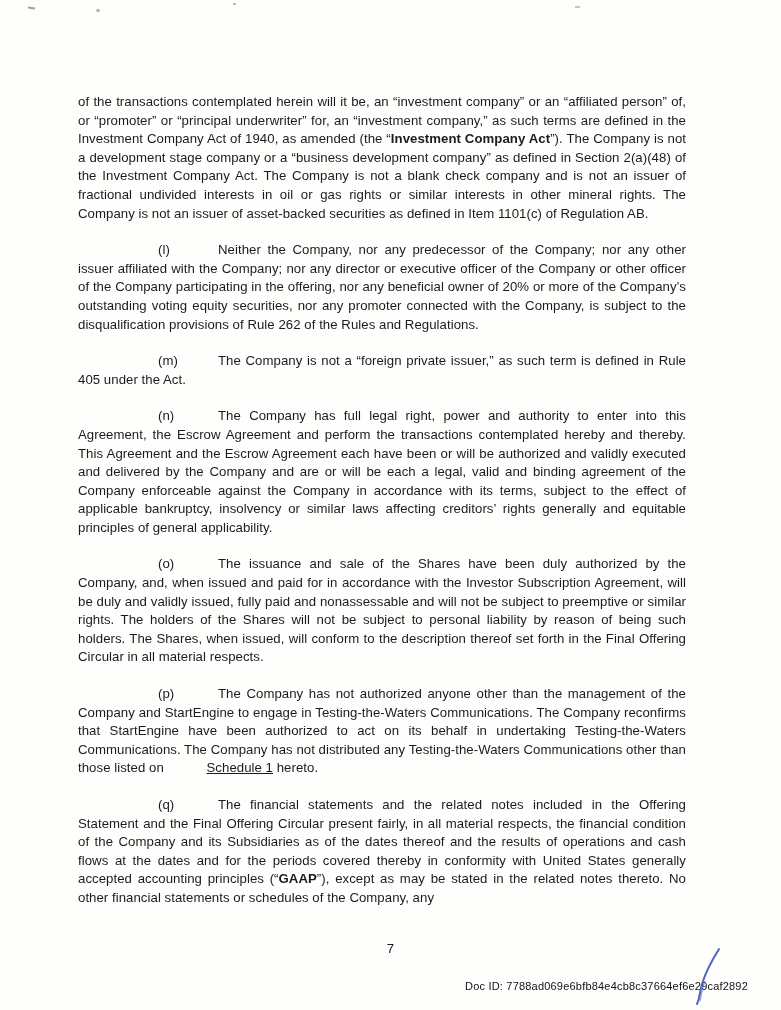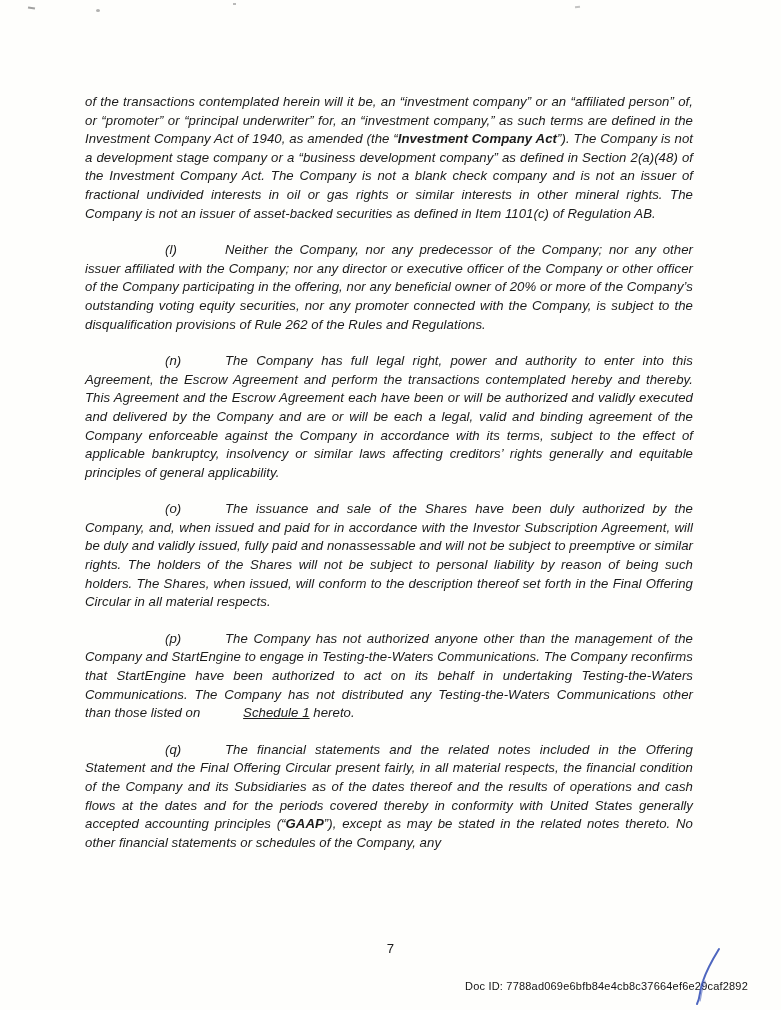--- a/index.html
+++ b/index.html
@@ -12,28 +12,27 @@
     width: 781px;
     height: 1010px;
     background: #fefefc;
     font-family: "Liberation Sans", sans-serif;
     color: #1b1b1b;
     overflow: hidden;
   }
 
   .doc-body {
     position: absolute;
-    left: 85px;
+    left: 78px;
     top: 93px;
     width: 608px;
     font-size: 13.2px;
     line-height: 18.6px;
     text-align: justify;
     letter-spacing: 0.05px;
-    font-style: italic;
   }
 
   .para { margin-bottom: 18px; }
   .para.lettered { text-indent: 80px; }
   .plabel {
     display: inline-block;
     width: 60px;
     text-indent: 0;
   }
   .bold { font-weight: bold; }
@@ -81,20 +80,21 @@
 <div class="page">
 
   <div class="speck s1"></div>
   <div class="speck s2"></div>
   <div class="speck s3"></div>
   <div class="speck s4"></div>
 
   <div class="doc-body">
       <p class="para"><span>of the transactions contemplated herein will it be, an “investment company” or an “affiliated person” of, or “promoter” or “principal underwriter” for, an “investment company,” as such terms are defined in the Investment Company Act of 1940, as amended (the “</span><span class="bold">Investment Company Act</span><span>”). The Company is not a development stage company or a “business development company” as defined in Section 2(a)(48) of the Investment Company Act. The Company is not a blank check company and is not an issuer of fractional undivided interests in oil or gas rights or similar interests in other mineral rights. The Company is not an issuer of asset-backed securities as defined in Item 1101(c) of Regulation AB.</span></p>
       <p class="para lettered"><span class="plabel">(l)</span><span>Neither the Company, nor any predecessor of the Company; nor any other issuer affiliated with the Company; nor any director or executive officer of the Company or other officer of the Company participating in the offering, nor any beneficial owner of 20% or more of the Company’s outstanding voting equity securities, nor any promoter connected with the Company, is subject to the disqualification provisions of Rule 262 of the Rules and Regulations.</span></p>
+      <p class="para lettered"><span class="plabel">(m)</span><span>The Company is not a “foreign private issuer,” as such term is defined in Rule 405 under the Act.</span></p>
       <p class="para lettered"><span class="plabel">(n)</span><span>The Company has full legal right, power and authority to enter into this Agreement, the Escrow Agreement and perform the transactions contemplated hereby and thereby. This Agreement and the Escrow Agreement each have been or will be authorized and validly executed and delivered by the Company and are or will be each a legal, valid and binding agreement of the Company enforceable against the Company in accordance with its terms, subject to the effect of applicable bankruptcy, insolvency or similar laws affecting creditors’ rights generally and equitable principles of general applicability.</span></p>
       <p class="para lettered"><span class="plabel">(o)</span><span>The issuance and sale of the Shares have been duly authorized by the Company, and, when issued and paid for in accordance with the Investor Subscription Agreement, will be duly and validly issued, fully paid and nonassessable and will not be subject to preemptive or similar rights. The holders of the Shares will not be subject to personal liability by reason of being such holders. The Shares, when issued, will conform to the description thereof set forth in the Final Offering Circular in all material respects.</span></p>
       <p class="para lettered"><span class="plabel">(p)</span><span>The Company has not authorized anyone other than the management of the Company and StartEngine to engage in Testing-the-Waters Communications. The Company reconfirms that StartEngine have been authorized to act on its behalf in undertaking Testing-the-Waters Communications. The Company has not distributed any Testing-the-Waters Communications other than those listed on </span><span class="underline">Schedule 1</span><span> hereto.</span></p>
       <p class="para lettered"><span class="plabel">(q)</span><span>The financial statements and the related notes included in the Offering Statement and the Final Offering Circular present fairly, in all material respects, the financial condition of the Company and its Subsidiaries as of the dates thereof and the results of operations and cash flows at the dates and for the periods covered thereby in conformity with United States generally accepted accounting principles (“</span><span class="bold">GAAP</span><span>”), except as may be stated in the related notes thereto. No other financial statements or schedules of the Company, any</span></p>
     </div>
 
   <div class="page-number">7</div>
 
   <div class="doc-id">Doc ID: 7788ad069e6bfb84e4cb8c37664ef6e29caf2892</div>
 

